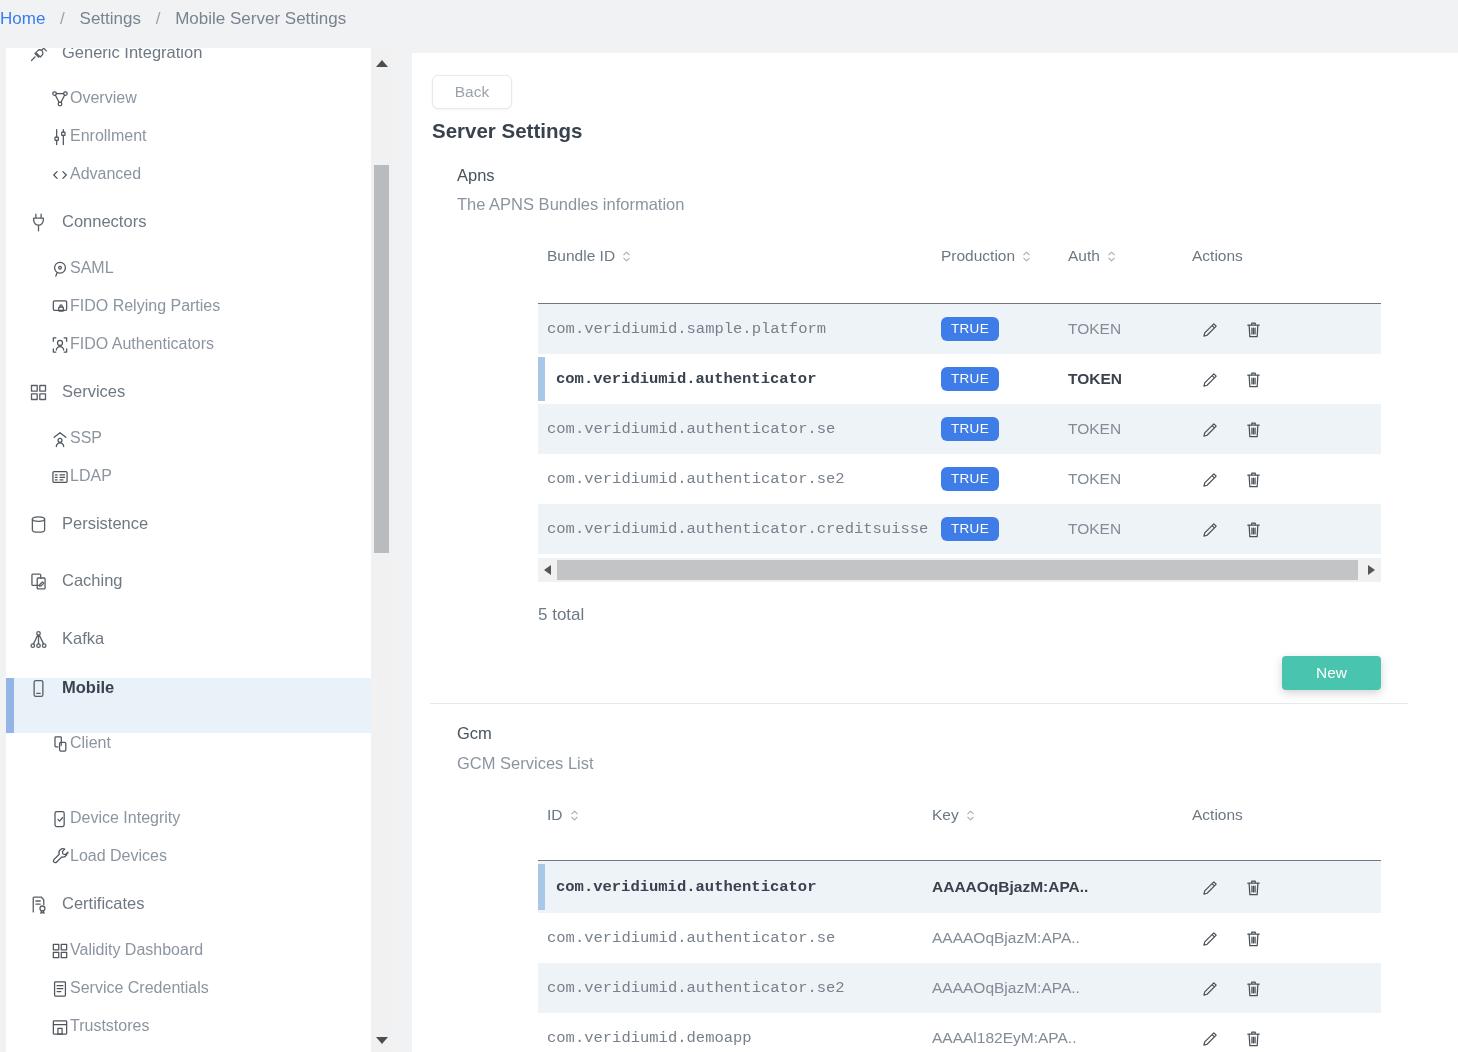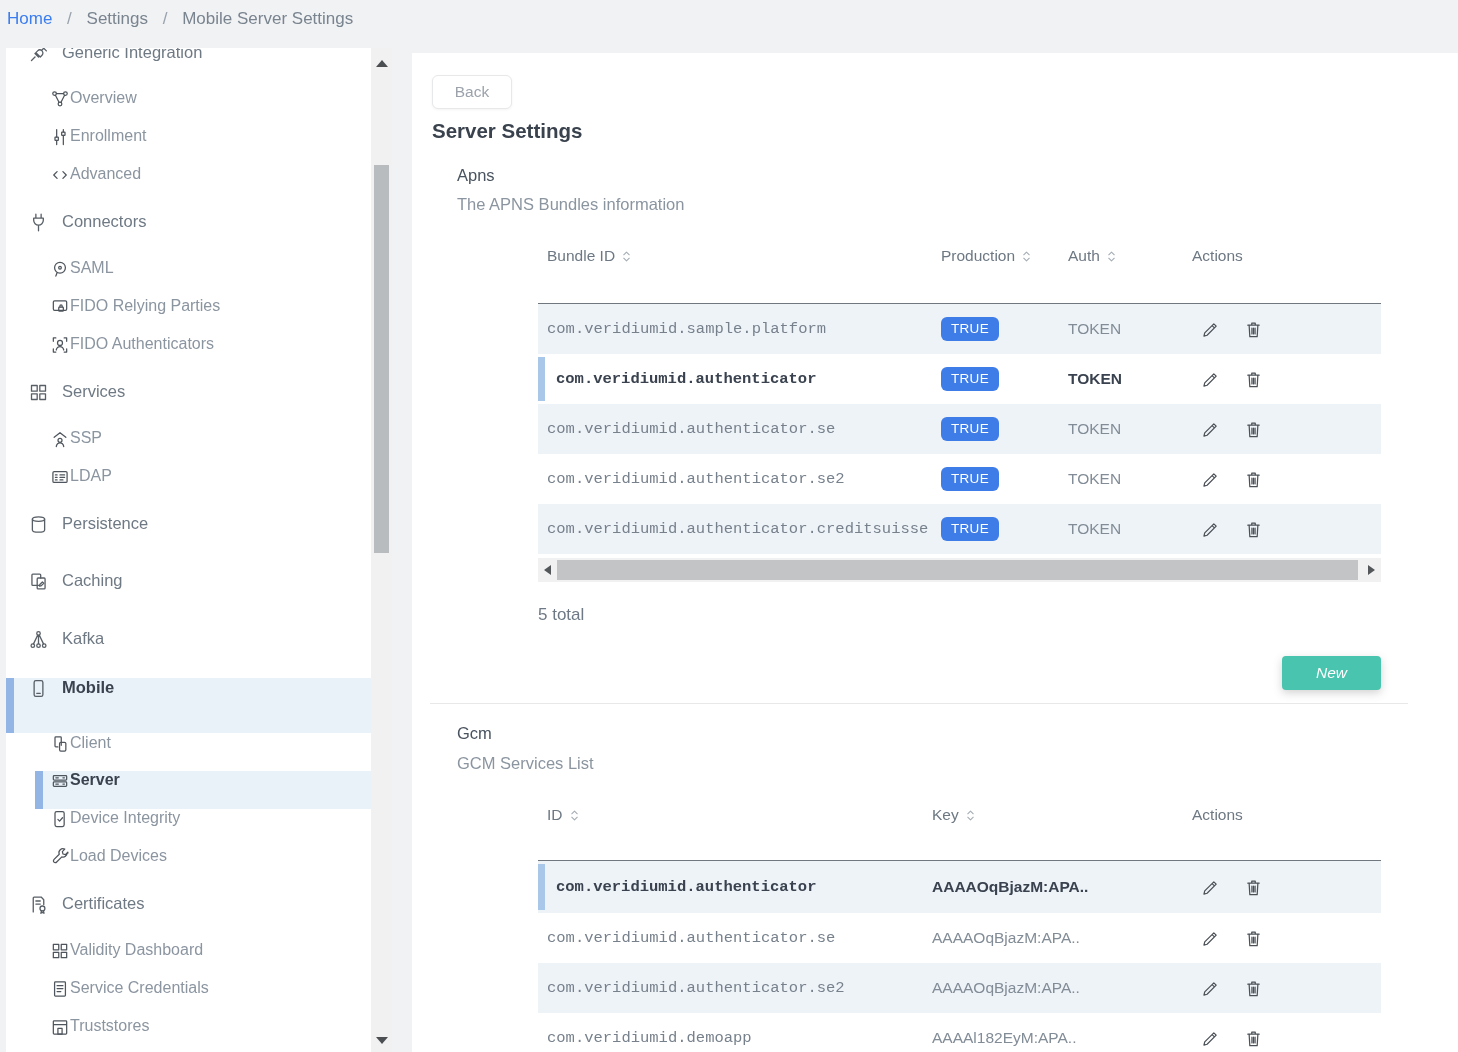--- a/index.html
+++ b/index.html
@@ -2,21 +2,21 @@
 <html><head>
 <meta charset="utf-8">
 <style>
   * { margin:0; padding:0; box-sizing:border-box; }
   html,body { background:#f1f2f4; }
   .page {
     position:relative; width:1458px; height:1052px; overflow:hidden;
     background:#f1f2f4; font-family:"Liberation Sans", sans-serif; color:#77818c;
   }
   
-  .breadcrumb { position:absolute; left:7px; top:9px; font-size:17px; color:#79848f; }
+  .breadcrumb { position:absolute; left:0; top:9px; font-size:17px; color:#79848f; }
   .breadcrumb .crumb { cursor:pointer; }
   .breadcrumb .crumb.home { color:#3a7df0; }
   .breadcrumb .sep { color:#9aa3ad; margin:0 10px; }
   
   .sidebar { position:absolute; left:6px; top:48px; width:365px; bottom:0; background:#fff; overflow:hidden; }
   .nav-item { position:absolute; left:0; right:0; height:38px; display:flex; cursor:pointer; }
   .nav-item.lvl0 { padding-left:22px; gap:13px; font-size:16.5px; color:#6e7984; }
   .nav-item.lvl1 { padding-left:44px; font-size:16px; color:#8b95a0; }
   .nav-ic { width:21px; height:21px; stroke:#585f66; fill:none; stroke-width:1.5; stroke-linecap:round; stroke-linejoin:round; flex:0 0 auto; }
   .lvl1 .nav-ic { width:20px; height:20px; stroke:#4e555c; }
@@ -59,21 +59,21 @@
   .token { color:#828c96; }
   .trow.sel .token { color:#39424e; }
   .actions { display:flex; gap:22px; align-items:center; padding-left:8px; }
   .act { width:21px; height:21px; stroke:#4a5056; fill:none; stroke-width:1.4; stroke-linecap:round; stroke-linejoin:round; cursor:pointer; }
   
   .hscroll { position:absolute; left:126px; top:505px; width:843px; height:24px; background:#f1f1f2; }
   .hthumb { position:absolute; left:19px; top:2px; width:801px; height:20px; background:#c3c4c5; }
   .tri-left { position:absolute; left:6px; top:7px; width:0; height:0; border-top:5px solid transparent; border-bottom:5px solid transparent; border-right:7px solid #54575a; }
   .tri-right { position:absolute; right:6px; top:7px; width:0; height:0; border-top:5px solid transparent; border-bottom:5px solid transparent; border-left:7px solid #54575a; }
   .total { position:absolute; left:126px; top:552px; font-size:17px; color:#6e7985; }
-  .new-btn { position:absolute; left:870px; top:603px; width:99px; height:34px; background:#49c4ae; border:none; border-radius:4px; color:#fff; font-size:15.5px; font-family:inherit; cursor:pointer; box-shadow:0 3px 8px rgba(80,80,80,.25);font-style:italic; }
+  .new-btn { position:absolute; left:870px; top:603px; width:99px; height:34px; background:#49c4ae; border:none; border-radius:4px; color:#fff; font-size:15.5px; font-family:inherit; cursor:pointer; box-shadow:0 3px 8px rgba(80,80,80,.25); }
   .divider { position:absolute; left:18px; top:650px; width:978px; height:1px; background:#e8e8e8; }
   .hidden-defs { position:absolute; width:0; height:0; overflow:hidden; }
 </style>
 </head>
 <body>
 
 <svg class="hidden-defs" aria-hidden="true">
     <defs>
   <symbol id="ic-integration" viewBox="0 0 24 24">
         <path d="M4 20l4-4M8 12l4 4M9 11l2-2a3.5 3.5 0 015 5l-2 2zM16 8l2-2M15 3l6 6"></path>
@@ -286,26 +286,20 @@
           <use href="#ic-mobile"></use>
         </svg>
         <span>Mobile</span>
       </div>
     <div class="nav-item lvl1" style="top:686px">
         <svg class="nav-ic">
           <use href="#ic-client"></use>
         </svg>
         <span>Client</span>
       </div>
-    <div class="nav-item lvl1 sel-sub" style="top:723px">
-        <svg class="nav-ic">
-          <use href="#ic-server"></use>
-        </svg>
-        <span>Server</span>
-      </div>
     <div class="nav-item lvl1" style="top:761px">
         <svg class="nav-ic">
           <use href="#ic-device-integrity"></use>
         </svg>
         <span>Device Integrity</span>
       </div>
     <div class="nav-item lvl1" style="top:799px">
         <svg class="nav-ic">
           <use href="#ic-load-devices"></use>
         </svg>

